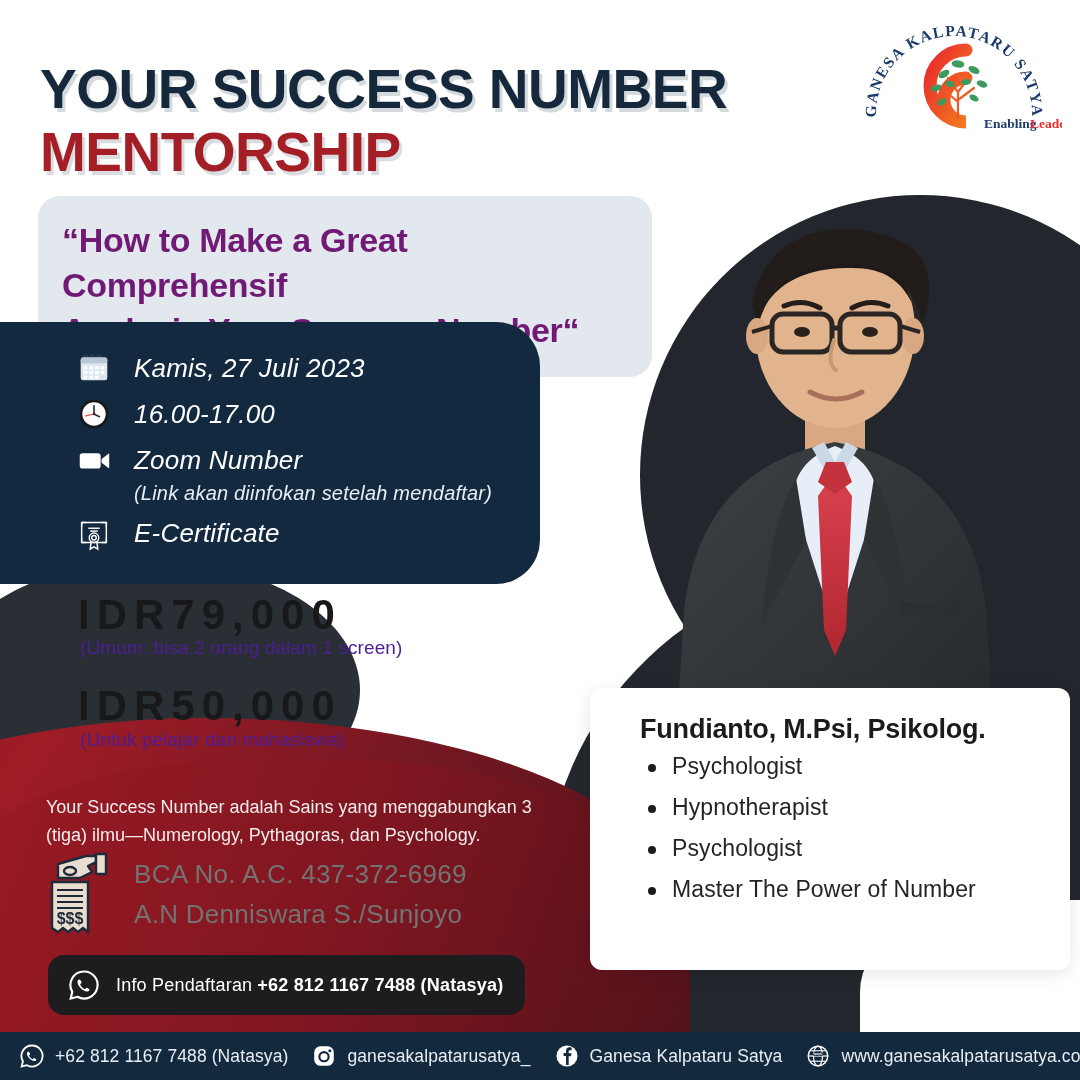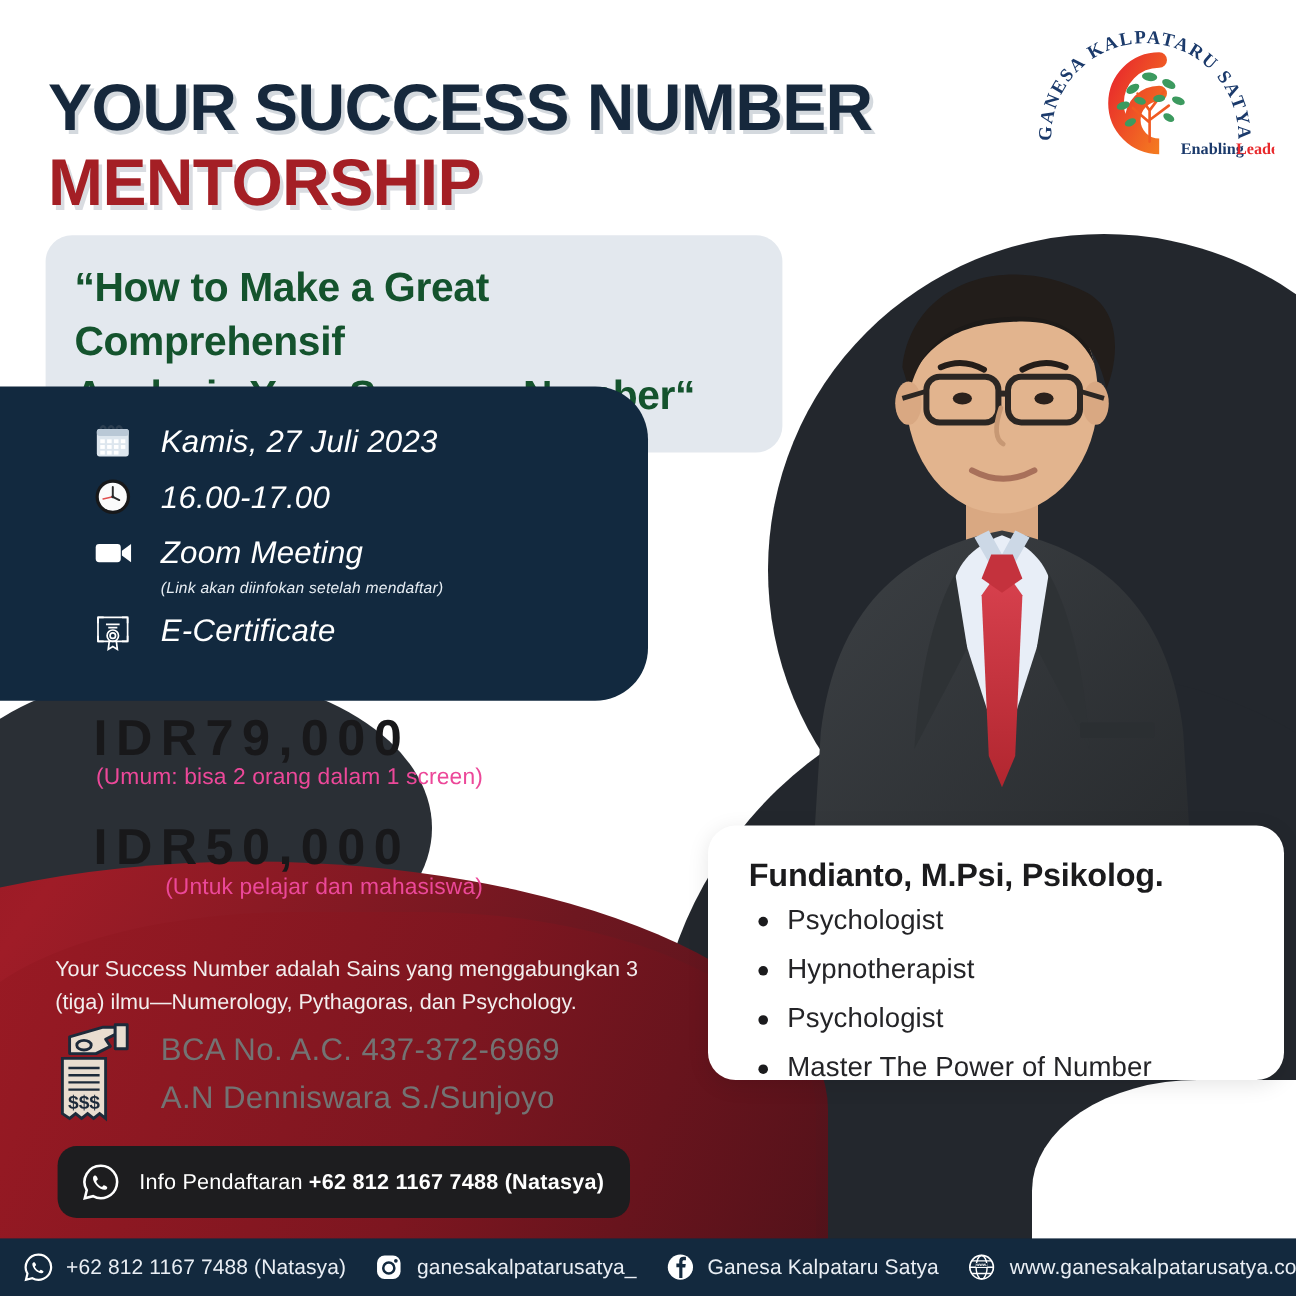--- a/index.html
+++ b/index.html
@@ -53,45 +53,45 @@
     color:#a41f25; text-shadow:3px 4px 0 rgba(170,178,188,0.45);
     margin-top:8px;
   }
 
   .quote-box {
     position:absolute; left:38px; top:196px; width:614px; z-index:6;
     background:#e3e8ee; border-radius:22px;
     padding:22px 28px 24px 24px;
   }
   .quote-text {
-    font-size:34px; font-weight:bold; color:#14532d; line-height:1.32;
+    font-size:34px; font-weight:bold; color:#701a75; line-height:1.32;
     letter-spacing:-0.3px;
   }
 
   
   .logo-wrap { position:absolute; right:18px; top:22px; width:200px; height:130px; z-index:8; }
 
   
   .details-panel {
     position:absolute; left:0; top:322px; width:540px; height:262px; z-index:6;
     background:#12293f; border-radius:0 44px 44px 0;
     padding:24px 30px 20px 72px;
     font-style:italic;
   }
   .detail-row { display:flex; align-items:flex-start; gap:18px; margin-bottom:2px; }
   .detail-ico { width:44px; min-width:44px; height:44px; display:flex; align-items:center; justify-content:center; }
   .detail-txt { color:#ffffff; font-size:26px; line-height:44px; letter-spacing:0.2px; }
-  .detail-note { color:#e8eef4; font-size:13px; margin:-2px 0 6px 62px; letter-spacing:0.2px; }
+  .detail-note { color:#e8eef4; font-size:20px; margin:-2px 0 6px 62px; letter-spacing:0.2px; }
 
   
   .price-block { position:absolute; left:78px; top:592px; z-index:6; }
   .price-amount {
     font-size:42px; font-weight:bold; color:#18181a; letter-spacing:7px; line-height:1.08;
   }
-  .price-note { font-size:19px; color:#ec4899; margin:0 0 24px 2px; letter-spacing:0.1px;text-align:right; }
+  .price-note { font-size:19px; color:#4c1d95; margin:0 0 24px 2px; letter-spacing:0.1px; }
 
   
   .desc {
     position:absolute; left:46px; top:794px; width:500px; z-index:7;
     color:#f2eded; font-size:18px; line-height:1.55;
   }
 
   
   .bank-row { position:absolute; left:42px; top:848px; z-index:7; display:flex; align-items:center; gap:14px; }
   .bank-ico { width:78px; min-width:78px; height:92px; position:relative; }
@@ -106,22 +106,22 @@
   }
   .wa-pill-texts { display:flex; flex-direction:row; gap:5px; }
   .wa-line1 { color:#ffffff; font-size:18px; letter-spacing:0.2px; }
   .wa-line2 { color:#ffffff; font-size:18px; font-weight:bold; letter-spacing:0.2px; }
 
   
   .photo { position:absolute; left:600px; top:210px; width:470px; height:560px; z-index:5; }
 
   
   .speaker-card {
-    position:absolute; left:590px; top:688px; width:480px; height:212px; z-index:8;
-    background:#ffffff; border-radius:23px; padding:26px 30px 20px 34px;
+    position:absolute; left:590px; top:688px; width:480px; height:282px; z-index:8;
+    background:#ffffff; border-radius:12px; padding:26px 30px 20px 50px;
     box-shadow:0 4px 18px rgba(0,0,0,0.10);
   }
   .speaker-name {
     font-size:27px; font-weight:bold; color:#1b1b1d; letter-spacing:-0.2px; margin-bottom:10px;
   }
   .speaker-list { list-style:none; }
   .speaker-list li {
     font-size:23px; color:#242427; line-height:1.0; margin:0 0 18px 0;
     position:relative; padding-left:32px; letter-spacing:0.1px;
   }
@@ -299,21 +299,21 @@
       <span class="detail-txt">16.00-17.00</span>
     </div>
 
     <div class="detail-row">
       <span class="detail-ico">
         <svg viewBox="0 0 40 40" width="38" height="38">
           <rect x="5" y="13" width="22" height="16" rx="3" fill="#ffffff"></rect>
           <path d="M28 19 L36 13 L36 29 L28 23 Z" fill="#ffffff"></path>
         </svg>
       </span>
-      <span class="detail-txt">Zoom Meeting</span>
+      <span class="detail-txt">Zoom Number</span>
     </div>
     <div class="detail-note">(Link akan diinfokan setelah mendaftar)</div>
 
     <div class="detail-row">
       <span class="detail-ico">
         <svg viewBox="0 0 40 40" width="38" height="38">
           <g fill="none" stroke="#ffffff" stroke-width="1.5">
             <path d="M7 9 h26 v21 h-26 z"></path>
             <path d="M7 9 l5 0 M7 9 l0 5 M33 9 l-5 0 M33 9 l0 5 M7 30 l5 0 M7 30 l0 -5 M33 30 l-5 0 M33 30 l0 -5"></path>
             <line x1="14" y1="15" x2="26" y2="15"></line>

